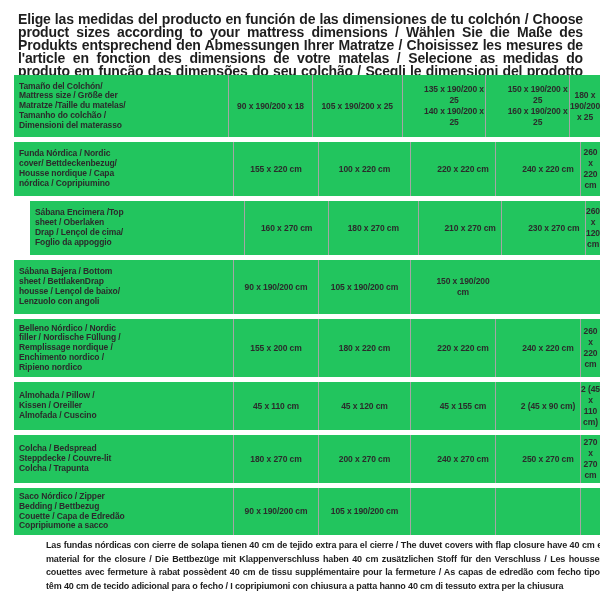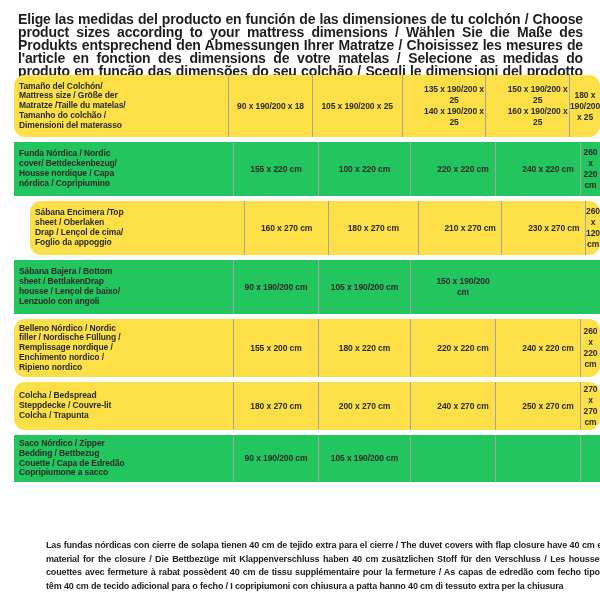--- a/index.html
+++ b/index.html
@@ -29,21 +29,21 @@
     top: 75px;
     left: 14px;
     width: 586px;
   }
   .trow {
     display: flex;
     align-items: stretch;
     margin-bottom: 5px;
     background: #22c55e;
   }
-  .trow.odd { background: #fde047; border-radius: 11px; }
+  .trow.odd { background: #22c55e; }
   .cell-label {
     width: 219px;
     box-sizing: border-box;
     display: flex;
     align-items: center;
     padding-left: 5px;
     font-size: 8.5px;
     line-height: 9.8px;
     letter-spacing: -0.1px;
     white-space: pre-line;
@@ -149,20 +149,30 @@
 Remplissage nordique /
 Enchimento nordico /
 Ripieno nordico</div>
       <div class="cell-val c1">155 x 200 cm</div>
       <div class="cell-val c2">180 x 220 cm</div>
       <div class="cell-val c3">220 x 220 cm</div>
       <div class="cell-val c3">240 x 220 cm</div>
       <div class="cell-val c4">260 x 220 cm</div>
     </div>
 
+    <div class="trow h-r6">
+      <div class="cell-label">Almohada  / Pillow /
+Kissen / Oreiller
+Almofada / Cuscino</div>
+      <div class="cell-val c1">45 x 110 cm</div>
+      <div class="cell-val c2">45 x 120 cm</div>
+      <div class="cell-val c3">45 x 155 cm</div>
+      <div class="cell-val c3">2 (45 x 90 cm)</div>
+      <div class="cell-val c4">2 (45 x 110 cm)</div>
+    </div>
 
     <div class="trow odd h-r7">
       <div class="cell-label">Colcha / Bedspread
 Steppdecke / Couvre-lit
 Colcha / Trapunta</div>
       <div class="cell-val c1">180 x 270 cm</div>
       <div class="cell-val c2">200 x 270 cm</div>
       <div class="cell-val c3">240 x 270 cm</div>
       <div class="cell-val c3">250 x 270 cm</div>
       <div class="cell-val c4">270 x 270 cm</div>

